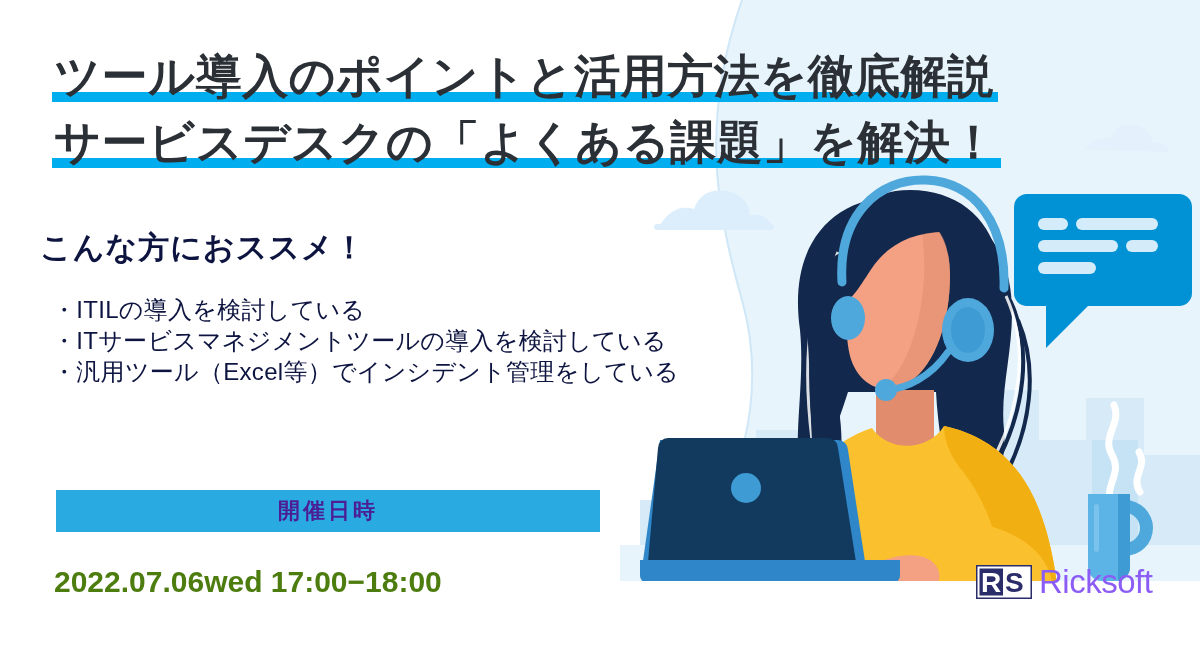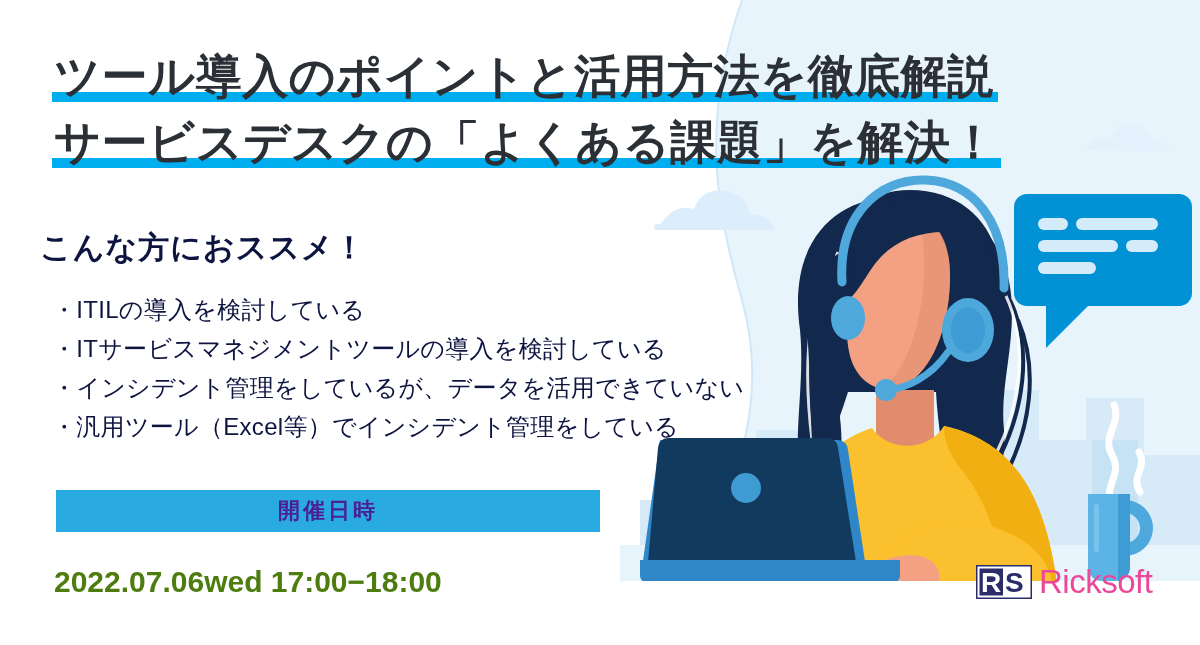--- a/index.html
+++ b/index.html
@@ -41,41 +41,41 @@
     font-size:31px;line-height:40px;font-weight:700;
     color:#0D1440;letter-spacing:1px;white-space:nowrap;
   }
 
   
   .bullets{position:absolute;left:52px;top:294px;z-index:5;margin:0;padding:0;list-style:none;}
   .bullets li{
     font-size:24px;line-height:31px;font-weight:400;
     color:#0D1440;white-space:nowrap;letter-spacing:0.3px;
   }
-  .bullets li + li{margin-top:8px;}
+  .bullets li + li{margin-top:0;}
 
   
   .date-banner{
     position:absolute;left:56px;top:490px;width:544px;height:42px;z-index:5;
     background:#29ABE2;display:flex;align-items:center;justify-content:center;
   }
   .date-banner-label{
     color:#4c1d95;font-size:22px;font-weight:700;letter-spacing:3px;line-height:1;
   }
   .date-value{
     position:absolute;left:54px;top:556px;z-index:5;
     color:#4d7c0f;font-size:30px;font-weight:700;letter-spacing:0px;
     line-height:52px;white-space:nowrap;
   }
 
   
   .logo{position:absolute;left:976px;top:565px;z-index:6;display:flex;align-items:center;}
   .logo-mark{width:56px;height:34px;display:block;}
   .logo-word{
-    margin-left:7px;color:#ec4899;font-size:33px;font-weight:400;
+    margin-left:7px;color:#8b5cf6;font-size:33px;font-weight:400;
     letter-spacing:-0.5px;line-height:34px;
   }
 </style>
 </head>
 <body>
 
 <div id="stage">
 
   <div class="bg-layer">
     <svg class="bg-svg" viewBox="0 0 1200 645" xmlns="http://www.w3.org/2000/svg">
@@ -220,21 +220,20 @@
       <span class="title-underline"></span>
       <span class="title-text">サービスデスクの「よくある課題」を解決！</span>
     </div>
   </div>
 
   <div class="reco-head">こんな方におススメ！</div>
 
   <ul class="bullets">
     <li>・ITILの導入を検討している</li>
     <li>・ITサービスマネジメントツールの導入を検討している</li>
-    <li>・インシデント管理をしているが、データを活用できていない</li>
     <li>・汎用ツール（Excel等）でインシデント管理をしている</li>
   </ul>
 
   <div class="date-banner">
     <span class="date-banner-label">開催日時</span>
   </div>
   <div class="date-value">2022.07.06wed 17:00−18:00</div>
 
   <div class="logo">
     <svg class="logo-mark" viewBox="0 0 56 34" xmlns="http://www.w3.org/2000/svg">

